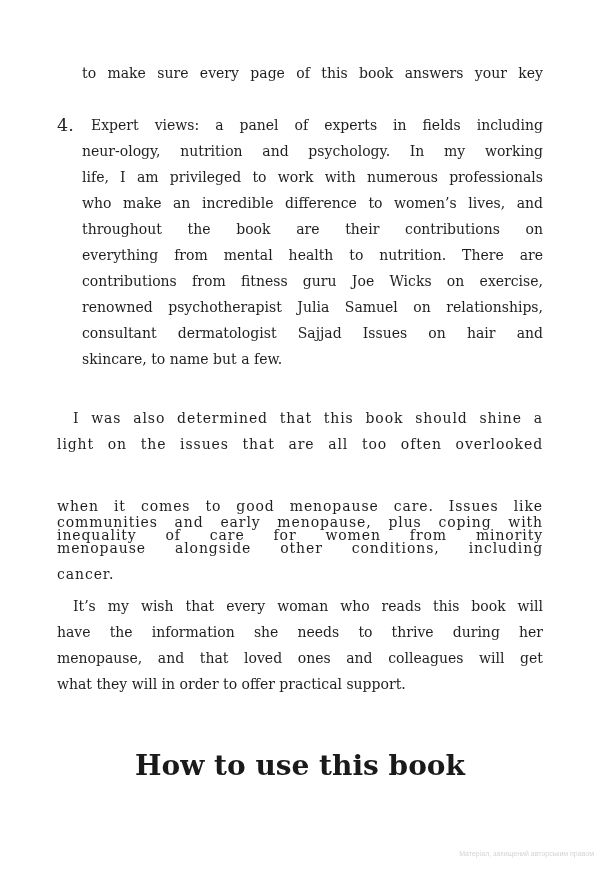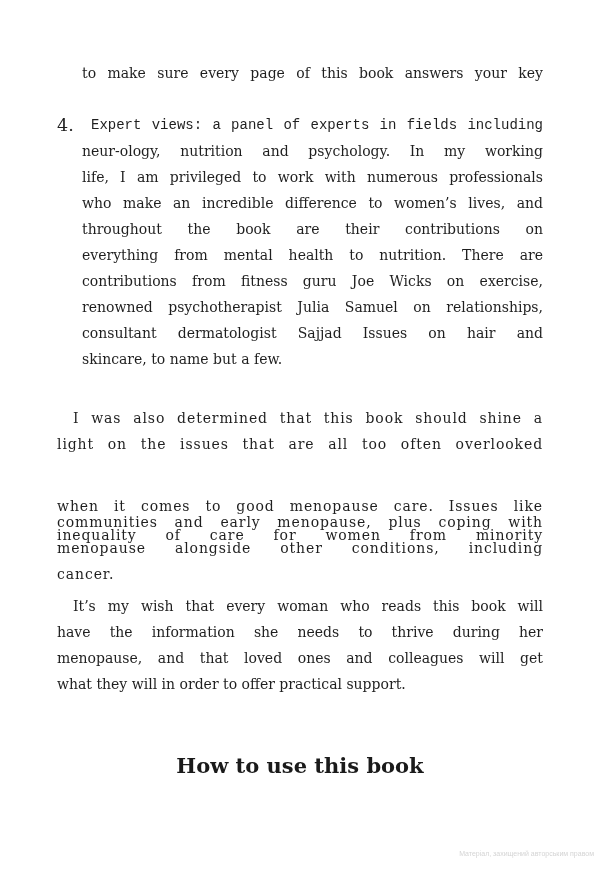--- a/index.html
+++ b/index.html
@@ -45,21 +45,21 @@
       letter-spacing: 0.9px;
     }
     .heading {
       position: absolute;
       left: 0;
       width: 600px;
       top: 751px;
       text-align: center;
       font-family: "DejaVu Serif", "Liberation Serif", serif;
       font-weight: bold;
-      font-size: 21px;
+      font-size: 28px;
       line-height: 30px;
       color: #1a1a1a;
     }
     .watermark {
       position: absolute;
       right: 6px;
       top: 850px;
       font-family: "Liberation Sans", sans-serif;
       font-size: 7px;
       color: #d4d4d4;
@@ -67,21 +67,21 @@
     }
   </style>
 </head>
 <body>
 
 <div class="page">
 
   <div class="line" style="left:82px; width:461px; top:60px;">to make sure every page of this book answers your key</div>
 
   <div class="list-num" style="top:112px;">4.</div>
-  <div class="line" style="left:91px; width:452px; top:112px;font-family:Liberation Mono, monospace;">Expert views: a panel of experts in fields including</div>
+  <div class="line" style="left:91px; width:452px; top:112px;">Expert views: a panel of experts in fields including</div>
   <div class="line" style="left:82px; width:461px; top:164px;">life, I am privileged to work with numerous professionals</div>
   <div class="line" style="left:82px; width:461px; top:138px;">neur-ology, nutrition and psychology. In my working</div>
   <div class="line" style="left:82px; width:461px; top:190px;">who make an incredible difference to women’s lives, and</div>
   <div class="line" style="left:82px; width:461px; top:216px;">throughout the book are their contributions on</div>
   <div class="line" style="left:82px; width:461px; top:242px;">everything from mental health to nutrition. There are</div>
   <div class="line" style="left:82px; width:461px; top:268px;">contributions from fitness guru Joe Wicks on exercise,</div>
   <div class="line" style="left:82px; width:461px; top:294px;">renowned psychotherapist Julia Samuel on relationships,</div>
   <div class="line" style="left:82px; width:461px; top:320px;">consultant dermatologist Sajjad Issues on hair and</div>
   <div class="line last" style="left:82px; width:461px; top:346px;">skincare, to name but a few.</div>
 

